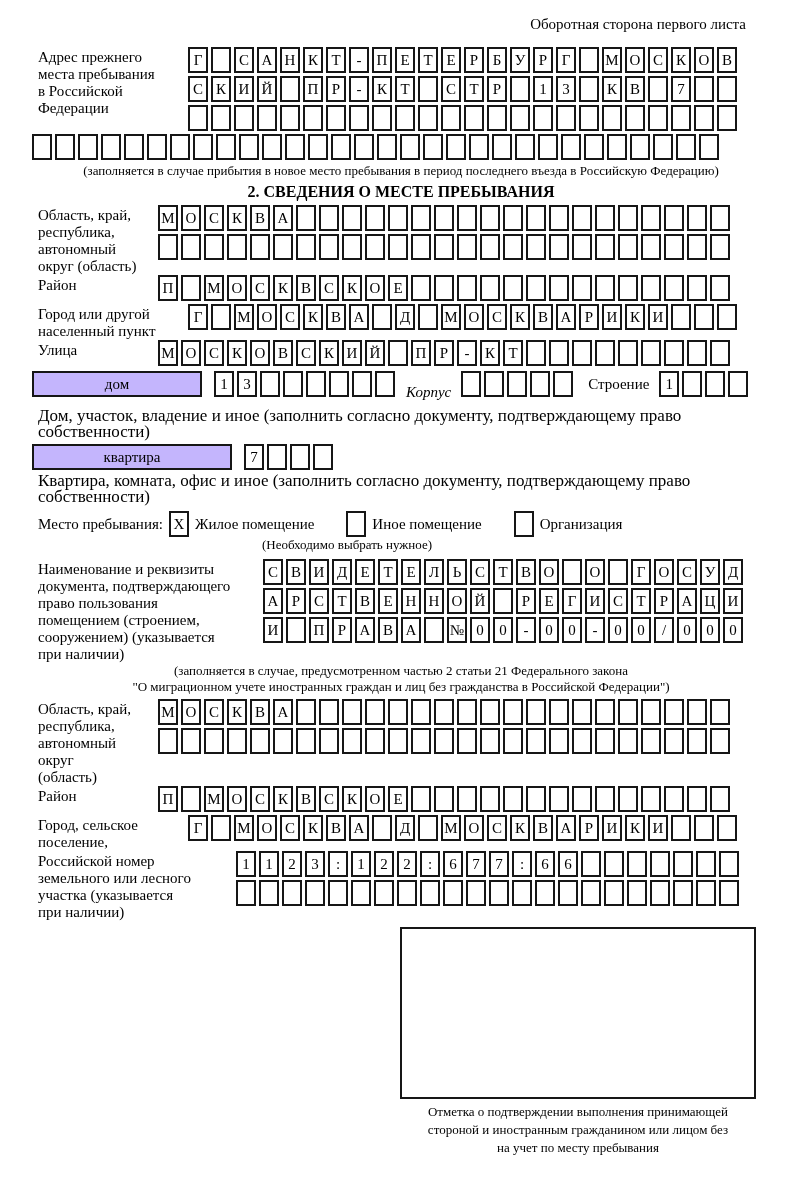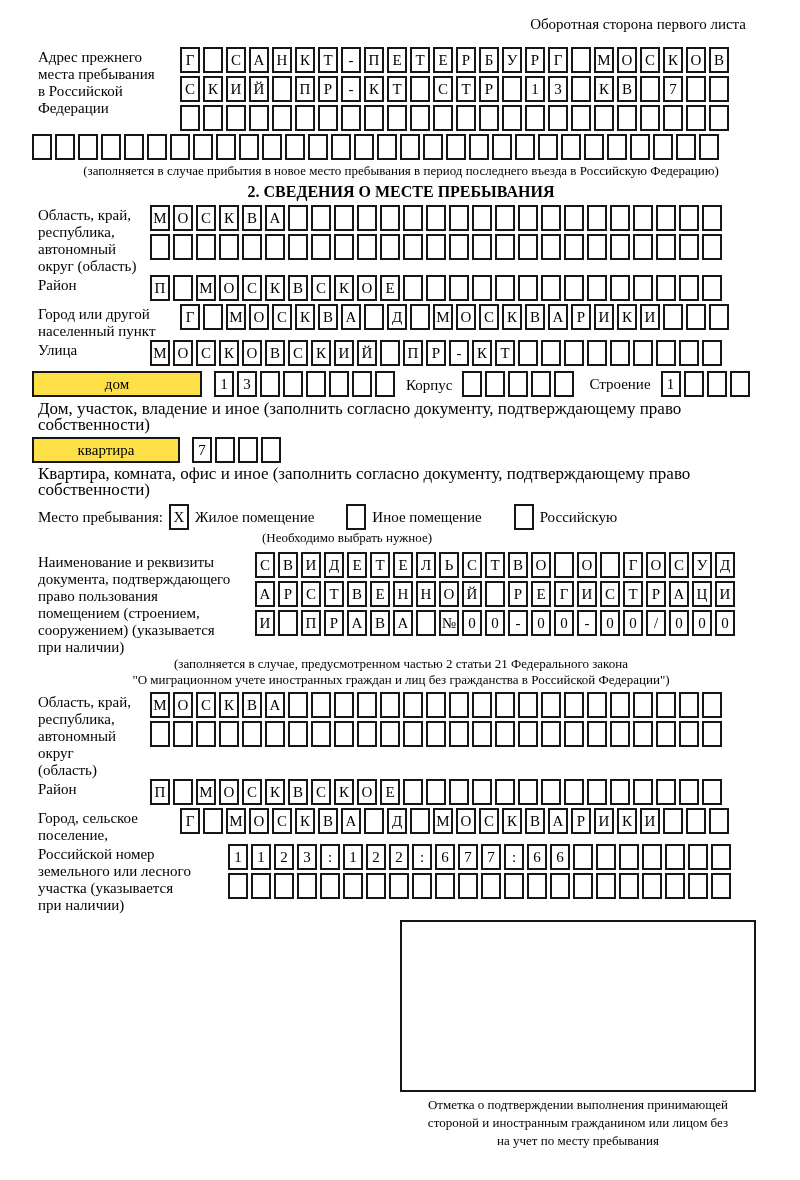--- a/index.html
+++ b/index.html
@@ -4,37 +4,37 @@
 <style>
   html,body{margin:0;padding:0;background:#fff;}
   .page{
     width:800px;height:1180px;box-sizing:border-box;
     padding:16px 30px 0 32px;
     background:#fff;color:#000;
     font-family:"Liberation Serif","DejaVu Serif",serif;
     overflow:hidden;position:relative;
   }
   .hdr{ text-align:right; font-size:15px; padding-right:24px; }
-  .frow{ display:flex; align-items:flex-start; }
+  .frow{ display:flex; align-items:flex-start;gap:8px; }
   .flabel{ font-size:15px; line-height:17px; padding:2px 4px 0 6px; box-sizing:border-box; flex:0 0 auto; }
   .w148{ width:148px; } .w118{ width:118px; } .w223{ width:223px; } .w196{ width:196px; }
   .rows{ flex:1 1 auto; }
   .box-row{ white-space:nowrap; margin-bottom:3px; line-height:0; }
   .cell{
     display:inline-block; width:16px; height:22px;
     border:2px solid #161616; margin-right:3px;
     text-align:center; font-size:15px; line-height:22px;
     vertical-align:top; background:#fff;
   }
   .widebox{
     display:inline-block; box-sizing:border-box; height:26px;
     border:2px solid #161616; text-align:center;
-    font-size:15px; line-height:22px; vertical-align:top; background:#fde047;
-  }
-  .wb-dom{ width:170px; } .wb-kv{ width:148px; }
+    font-size:15px; line-height:22px; vertical-align:top; background:#c4b5fd;
+  }
+  .wb-dom{ width:170px; } .wb-kv{ width:200px; }
   .inline-lbl{ display:inline-block; font-size:15px; line-height:26px; vertical-align:top; }
   .note{ font-size:13px; line-height:16px; }
   .note-center{ text-align:center; }
   .sec-title{ text-align:center; font-weight:bold; font-size:16px; margin:4px 0 4px 0; }
   .mt2{margin-top:2px;} .mt4{margin-top:4px;} .mt6{margin-top:6px;}
   .stay-row{ display:flex; align-items:center; font-size:15px; margin-top:6px; }
   .stay-row .cell{ margin:0 6px; }
   .stay-gap{ width:26px; }
   .stamp-box{
     box-sizing:border-box; width:356px; height:172px;
@@ -104,21 +104,21 @@
   <div class="frow">
     <div class="flabel w118">Улица</div>
     <div class="rows">
       <div class="box-row"><span class="cell">М</span><span class="cell">О</span><span class="cell">С</span><span class="cell">К</span><span class="cell">О</span><span class="cell">В</span><span class="cell">С</span><span class="cell">К</span><span class="cell">И</span><span class="cell">Й</span><span class="cell"></span><span class="cell">П</span><span class="cell">Р</span><span class="cell">-</span><span class="cell">К</span><span class="cell">Т</span><span class="cell"></span><span class="cell"></span><span class="cell"></span><span class="cell"></span><span class="cell"></span><span class="cell"></span><span class="cell"></span><span class="cell"></span><span class="cell"></span></div>
     </div>
   </div>
 
   <div class="box-row mt2">
     <span class="widebox wb-dom">дом</span>
     <span style="display:inline-block;width:8px;"></span><span><span class="cell">1</span><span class="cell">3</span><span class="cell"></span><span class="cell"></span><span class="cell"></span><span class="cell"></span><span class="cell"></span><span class="cell"></span></span>
-    <span class="inline-lbl" style="margin:1px 6px 0 4px;">Корпус</span>
+    <span class="inline-lbl" style="margin:8px 6px 0 4px;font-style:italic;">Корпус</span>
     <span><span class="cell"></span><span class="cell"></span><span class="cell"></span><span class="cell"></span><span class="cell"></span></span>
     <span class="inline-lbl" style="margin:0 6px 0 8px;">Строение</span>
     <span><span class="cell">1</span><span class="cell"></span><span class="cell"></span><span class="cell"></span></span>
   </div>
   <div class="note doc-note">Дом, участок, владение и иное (заполнить согласно документу, подтверждающему право собственности)</div>
 
   <div class="box-row mt4">
     <span class="widebox wb-kv">квартира</span>
     <span style="display:inline-block;width:8px;"></span><span><span class="cell">7</span><span class="cell"></span><span class="cell"></span><span class="cell"></span></span>
   </div>
@@ -126,21 +126,21 @@
 
   <div class="stay-row">
     <span style="padding-left:6px;">Место пребывания:</span>
     <span class="cell">X</span>
     <span>Жилое помещение</span>
     <span class="stay-gap"></span>
     <span class="cell"></span>
     <span>Иное помещение</span>
     <span class="stay-gap"></span>
     <span class="cell"></span>
-    <span>Российскую</span>
+    <span>Организация</span>
   </div>
   <div class="note" style="margin-left:150px;width:330px;text-align:center;">(Необходимо выбрать нужное)</div>
 
   <div class="frow mt6">
     <div class="flabel w223">
         <div>Наименование и реквизиты</div>
         <div>документа, подтверждающего</div>
         <div>право пользования</div>
         <div>помещением (строением,</div>
         <div>сооружением) (указывается</div>

